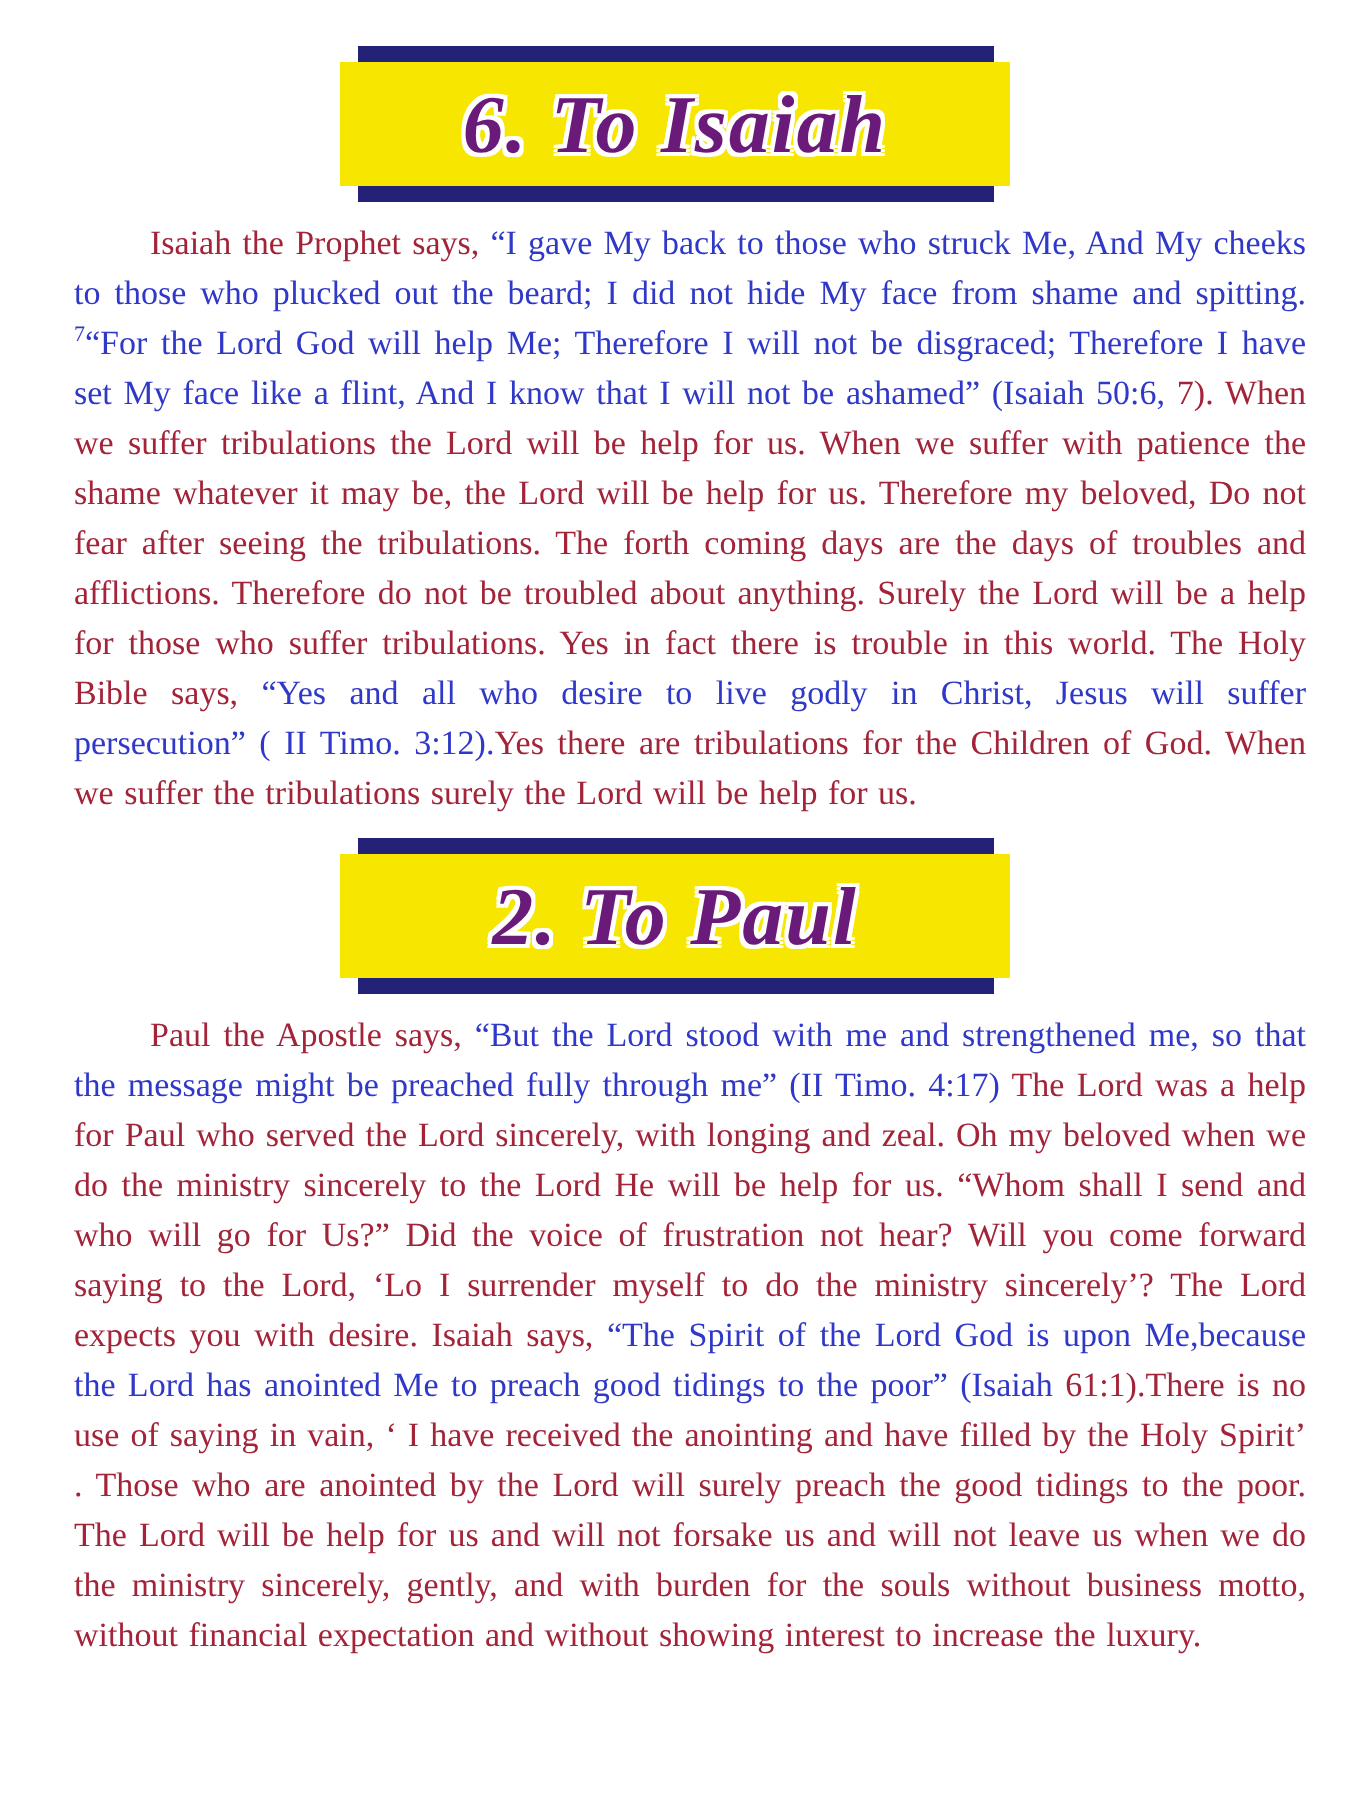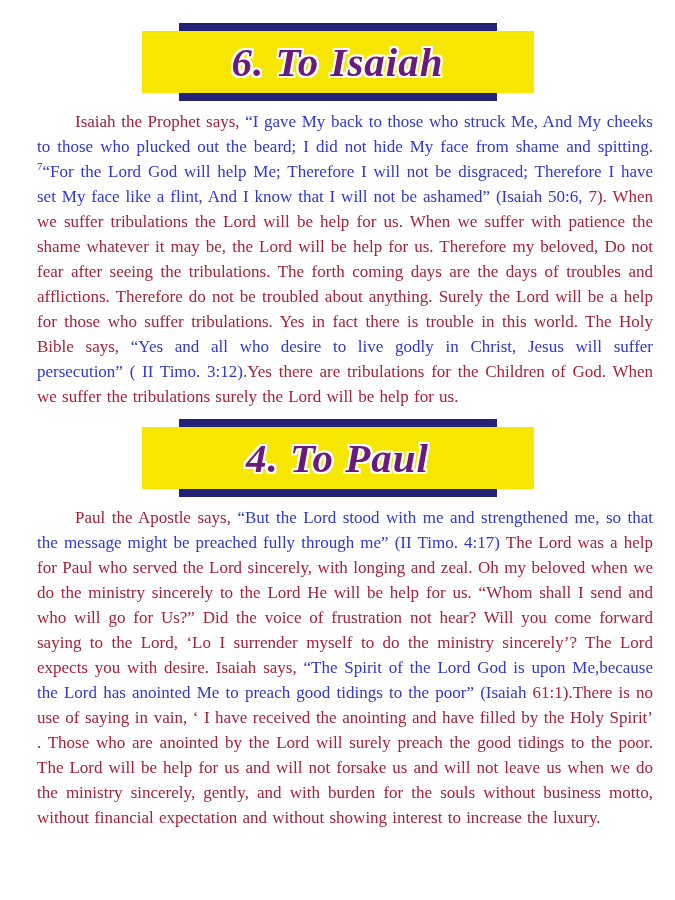--- a/index.html
+++ b/index.html
@@ -17,21 +17,21 @@
   .banner {
     display: flex;
     flex-direction: column;
     align-items: center;
   }
   .banner-bar {
     width: 318px; height: 8px;
     background: var(--banner-bar, #232277);
   }
   .banner-plate {
-    width: 392px; height: 62px;
+    width: 335px; height: 62px;
     background: var(--banner-fill, #f6e600);
     display: flex; align-items: center; justify-content: center;
   }
   .banner-heading {
     font-family: "Liberation Serif", serif;
     font-weight: bold;
     font-style: italic;
     font-size: 41px;
     letter-spacing: 1px;
     color: var(--heading-text, #6a1a78);
@@ -67,20 +67,20 @@
       <span class="banner-heading">6. To Isaiah</span>
     </div>
     <div class="banner-bar"></div>
   </div>
 
   <p class="body-paragraph"><span class="run-red">Isaiah the Prophet says, </span><span class="run-blue">“I gave My back to those who struck Me, And My cheeks to those who plucked out the beard; I did not hide My face from shame and spitting. </span><sup class="run-blue">7</sup><span class="run-blue">“For the Lord God will help Me; Therefore I will not be disgraced; Therefore I have set My face like a flint, And I know that I will not be ashamed” (Isaiah 50:6, </span><span class="run-red">7). When we suffer tribulations the Lord will be help for us.  When we suffer with patience the shame whatever it may be, the Lord will be help for us. Therefore my beloved, Do not fear after seeing the tribulations. The forth coming days are the days of troubles and afflictions. Therefore do not be troubled about anything. Surely the Lord will be a help for those who suffer tribulations. Yes in fact there is trouble in this world. The Holy Bible says, </span><span class="run-blue">“Yes and all who desire to live godly in Christ, Jesus will suffer persecution” ( II Timo. 3:12).</span><span class="run-red">Yes there are tribulations for the Children of God. When we suffer the tribulations surely the Lord will be help for us.</span></p>
 
   <div class="banner second">
     <div class="banner-bar"></div>
     <div class="banner-plate">
-      <span class="banner-heading">4. To Paul</span>
+      <span class="banner-heading">2. To Paul</span>
     </div>
     <div class="banner-bar"></div>
   </div>
 
   <p class="body-paragraph"><span class="run-red">Paul the Apostle says, </span><span class="run-blue">“But the Lord stood with me and strengthened me, so that the message might be preached fully through me” (II Timo. 4:17) </span><span class="run-red">The Lord was a help for Paul who served the Lord sincerely, with longing and zeal. Oh my beloved when we do the ministry sincerely to the Lord He will be help for us. “Whom shall I send and who will go for Us?” Did the voice of frustration not hear? Will you come forward saying to the Lord, ‘Lo I surrender myself to do the ministry sincerely’? The Lord expects you with desire. Isaiah says, </span><span class="run-blue">“The Spirit of the Lord God is upon Me,because the Lord has anointed Me  to preach good tidings to the poor” (Isaiah </span><span class="run-red">61:1).There is no use of saying in vain, ‘ I have received the anointing and have filled by the Holy Spirit’ . Those who are anointed by the Lord will surely preach the good tidings to the poor. The Lord will be help for us and will not forsake us and will not leave us when we do the ministry sincerely, gently, and with burden for the souls without business motto, without financial expectation and without showing interest to increase the luxury.</span></p>
 
 </div>
 
 </body></html>

